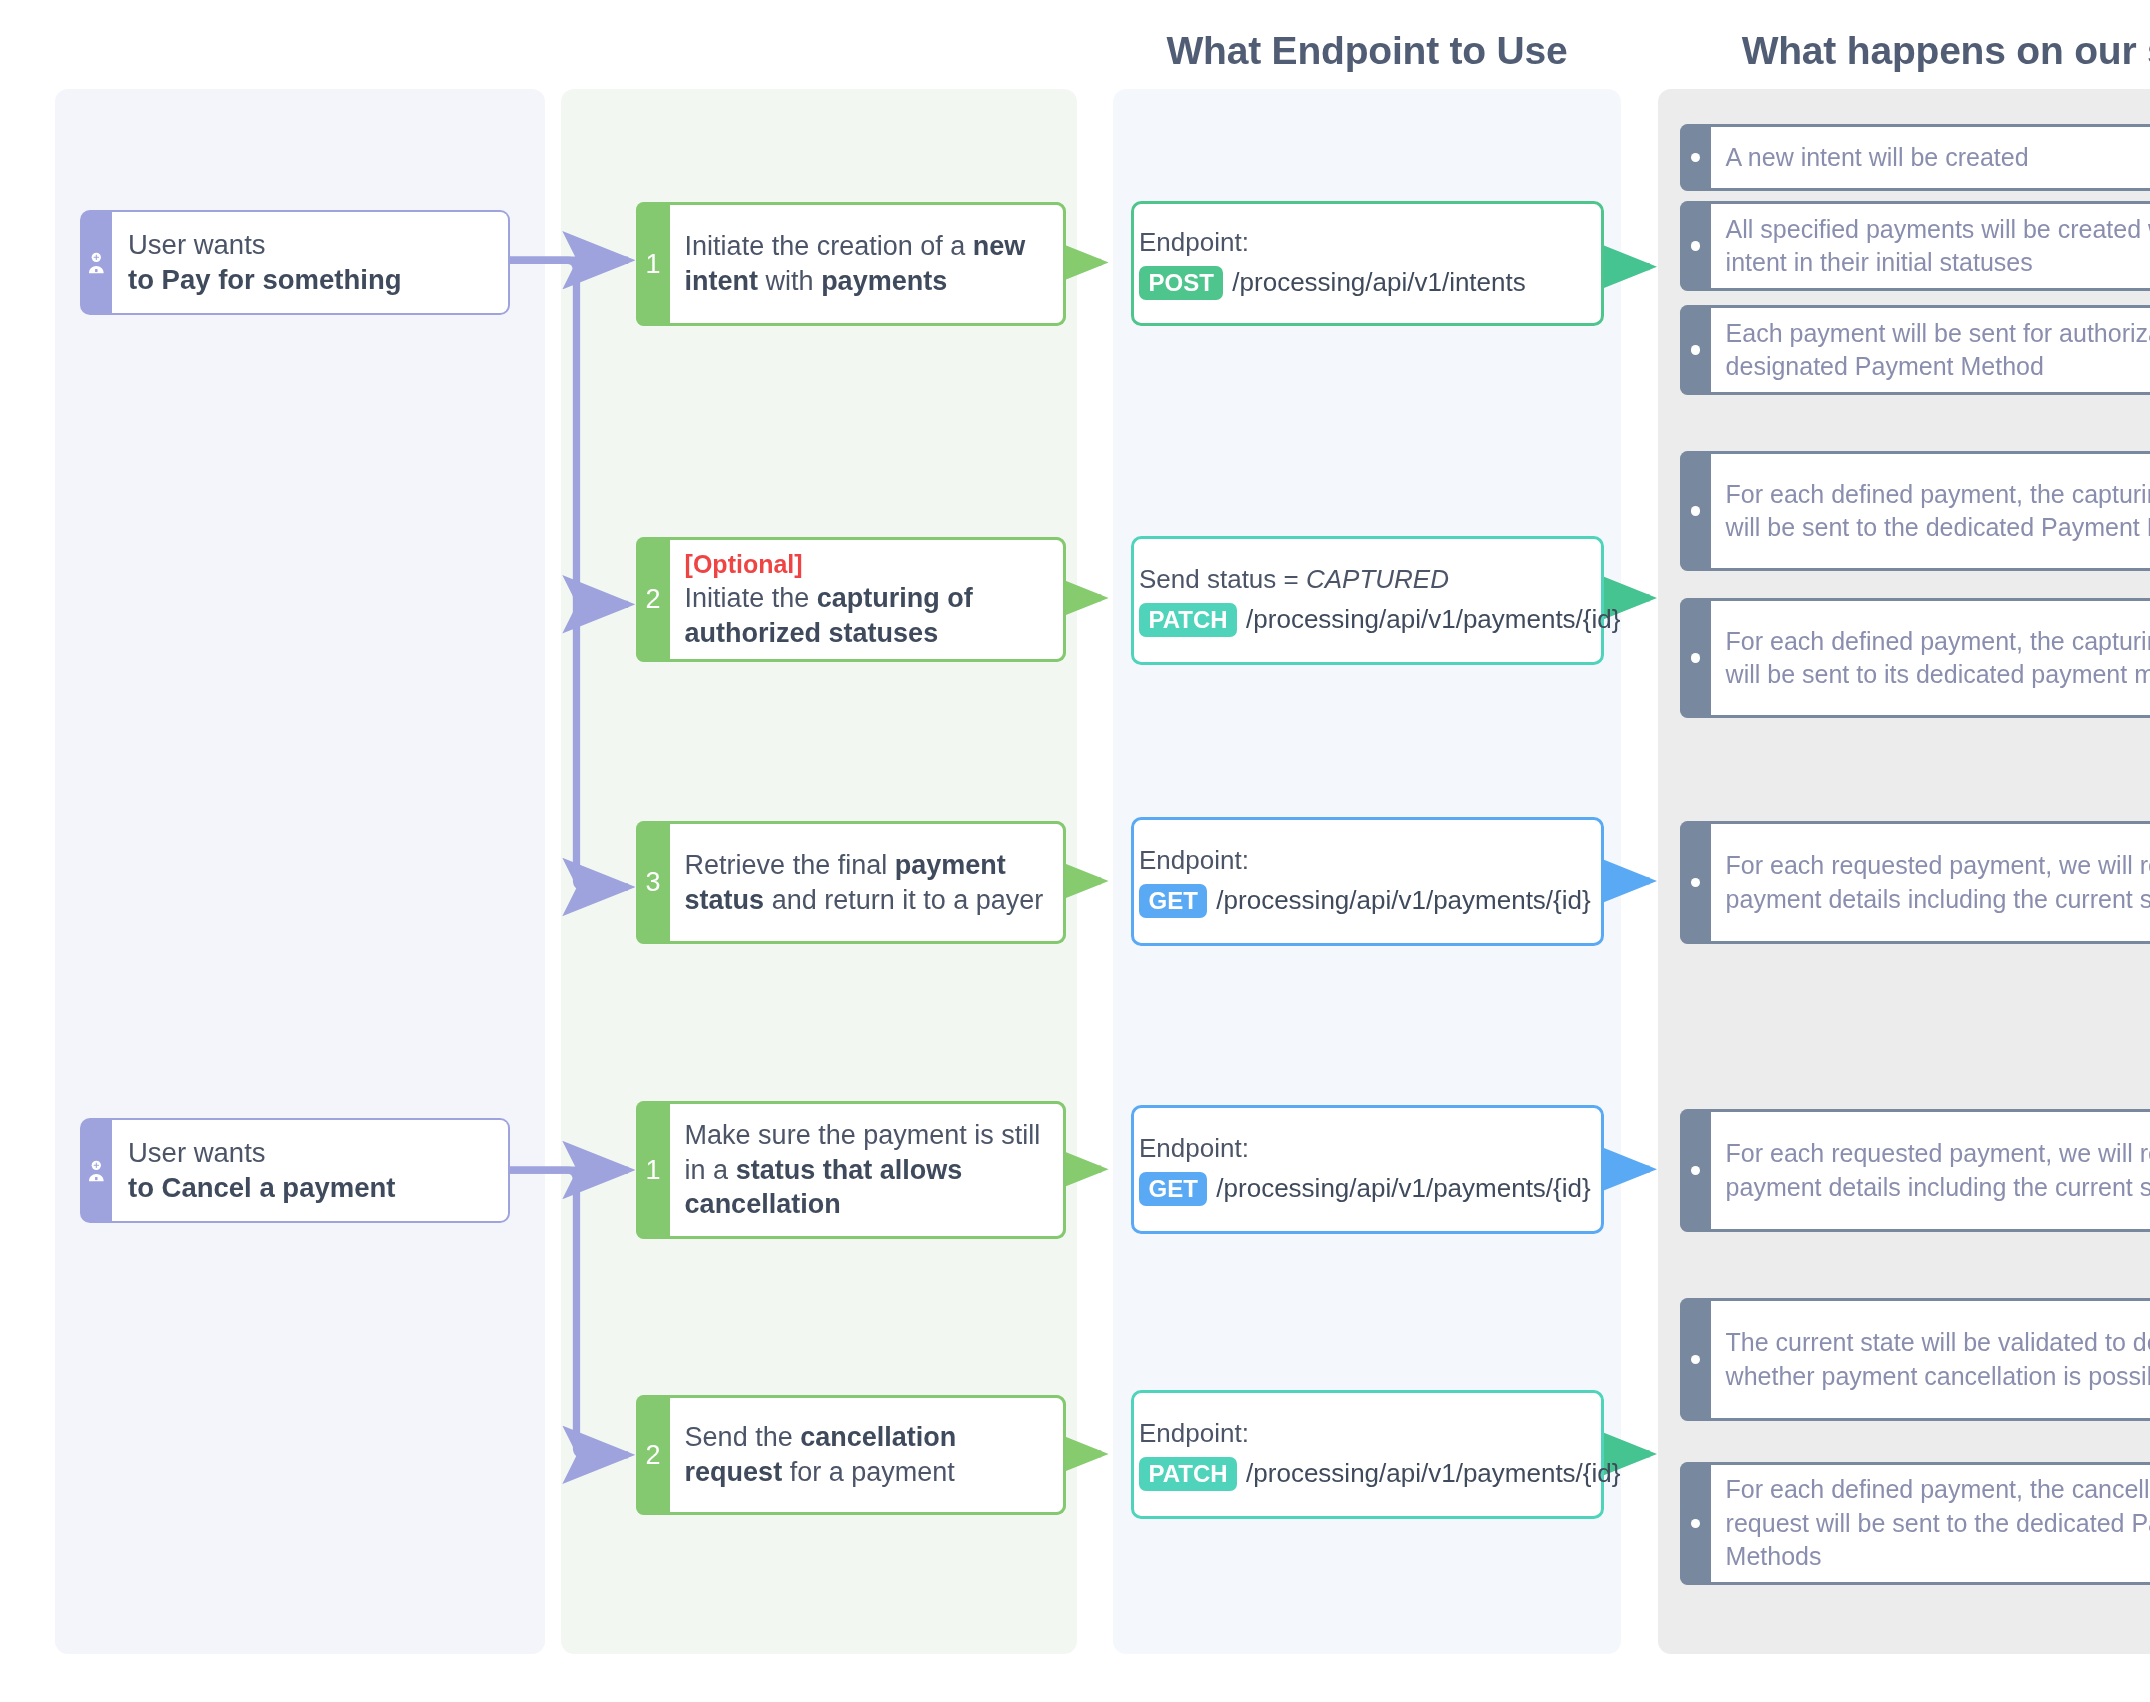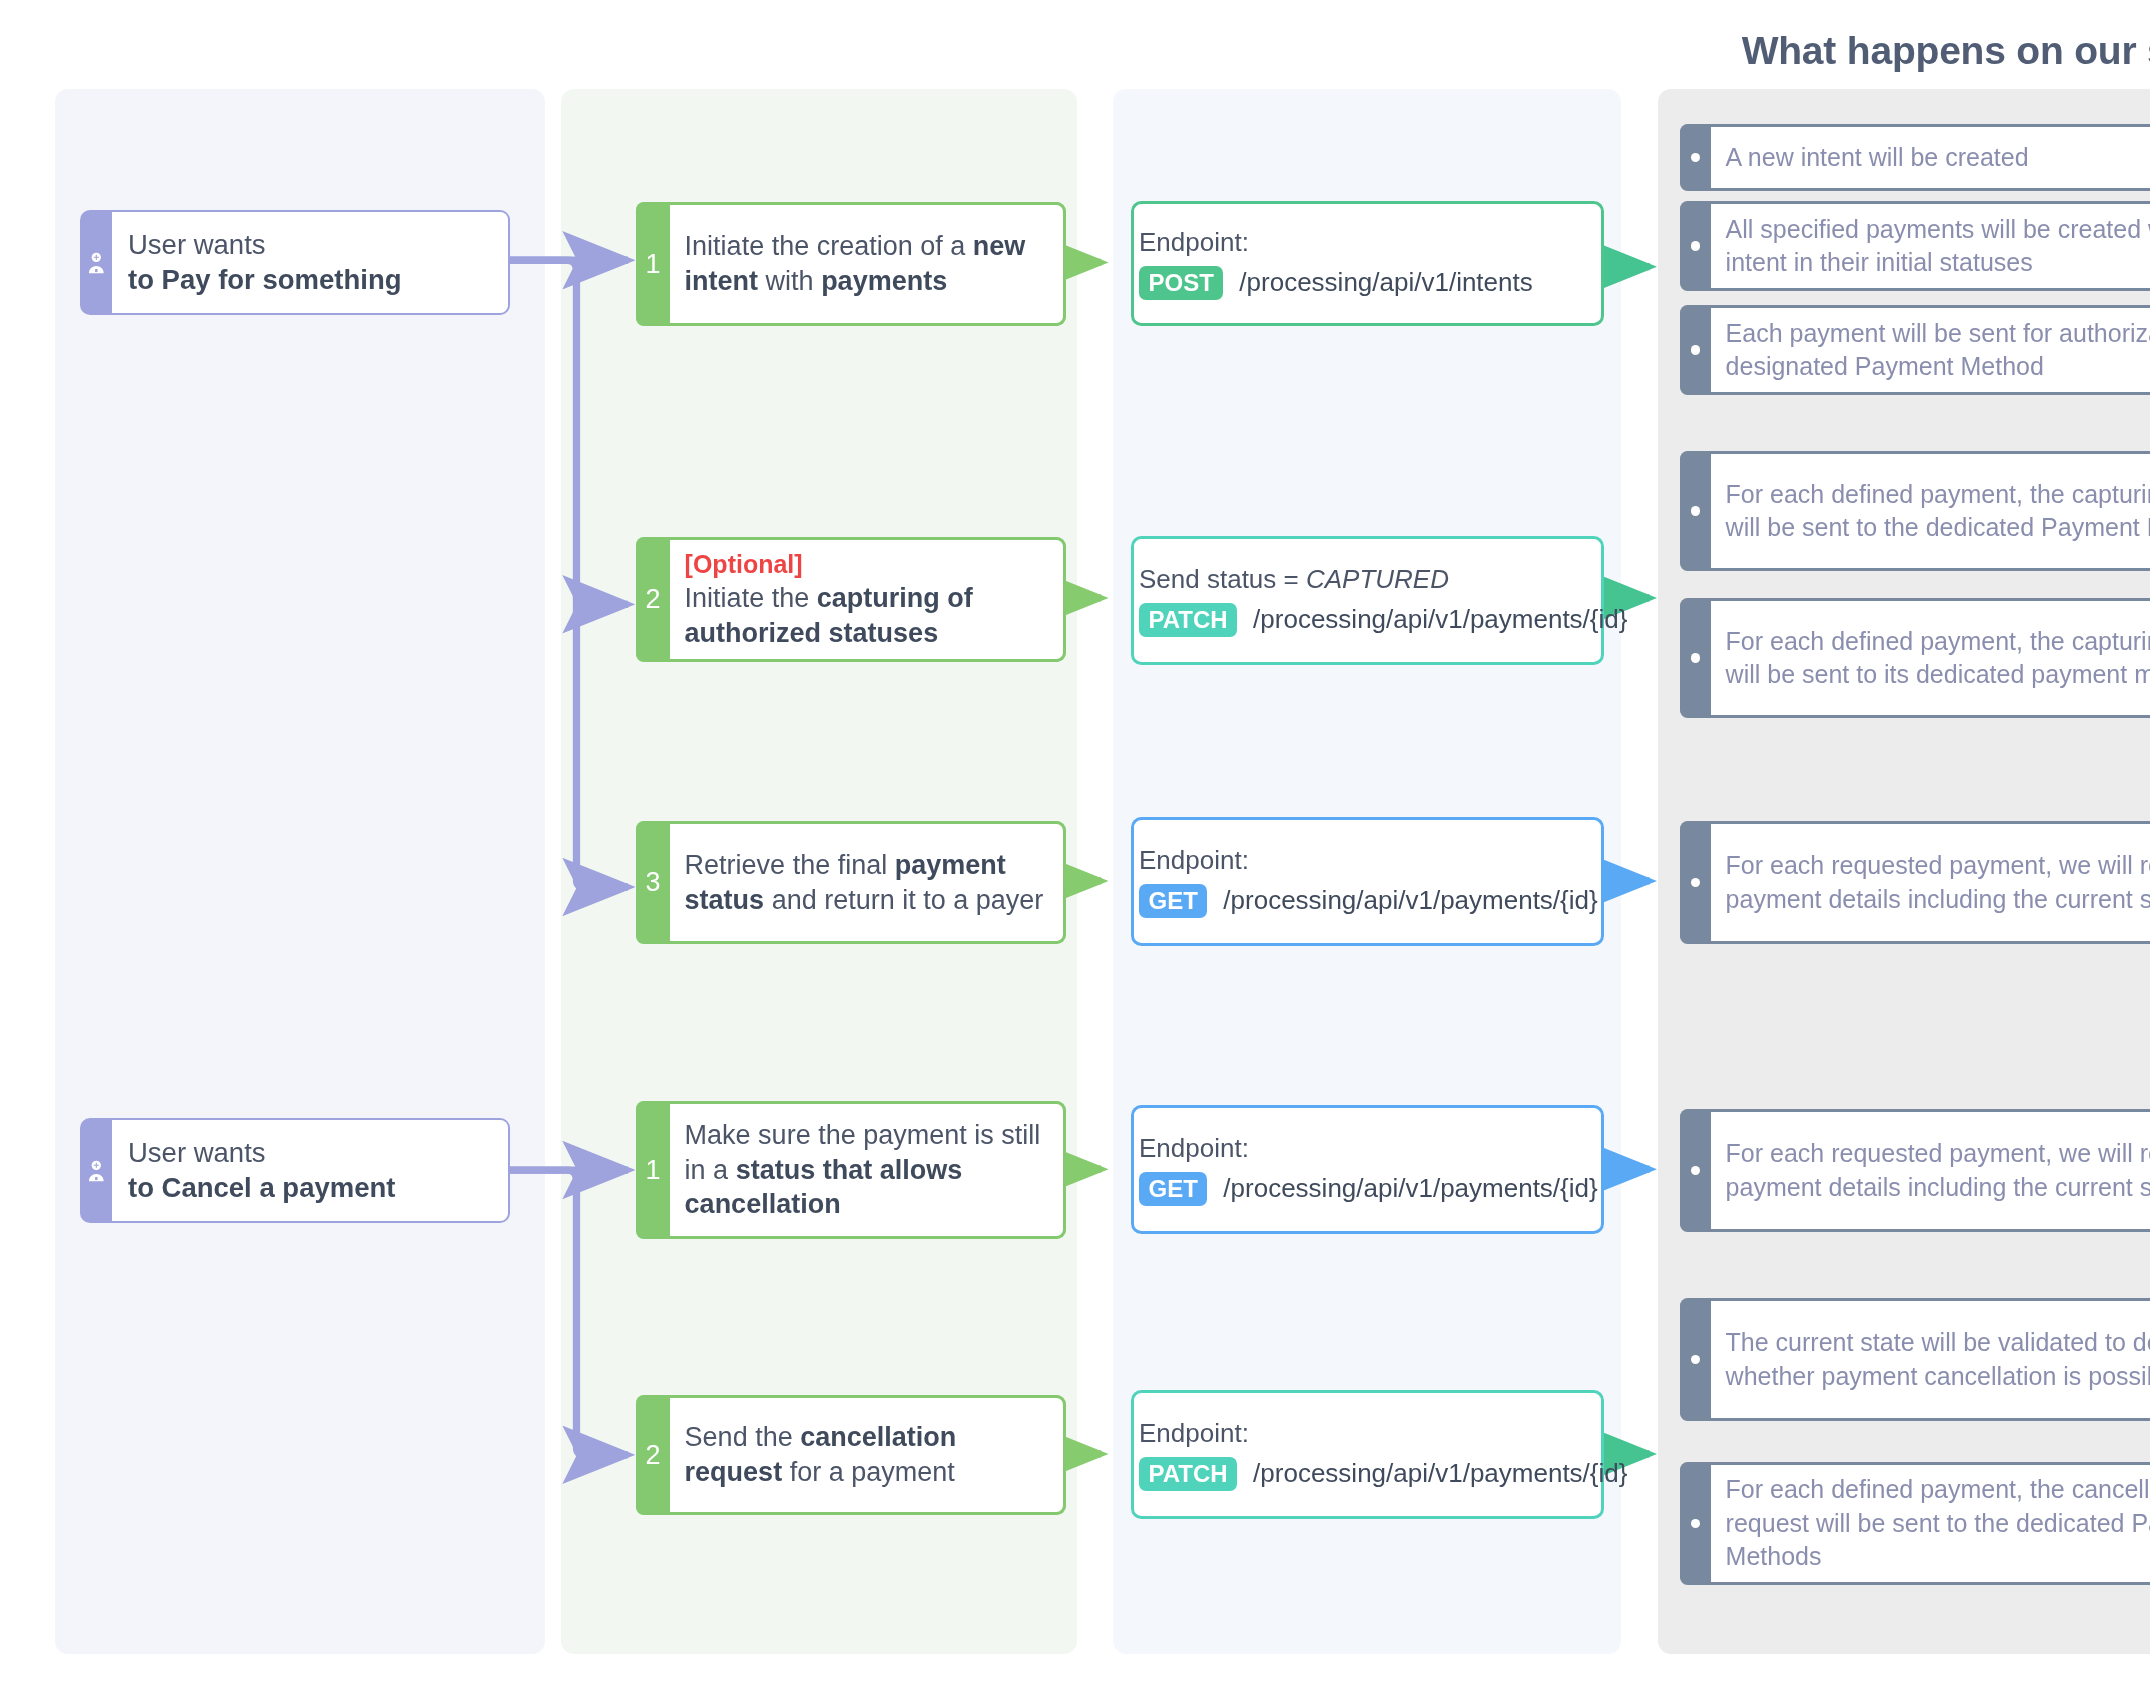--- a/index.html
+++ b/index.html
@@ -107,21 +107,21 @@
     justify-content: center;
     padding: 13px 5px;
   }
   .ep-card.post  { border: 3.4px solid #4ec58c; }
   .ep-card.patch { border: 3.4px solid #4fd3bb; }
   .ep-card.get   { border: 3.4px solid #5aa9f5; }
   .ep-label {
     font-size: 26px; color: #4c5568; margin-bottom: 7.7px; line-height:1.2;
   }
   .ep-label i { font-style: italic; }
-  .ep-row { display: flex; align-items: center; gap: 16px; }
+  .ep-row { display: flex; align-items: center; gap: 9px; }
   .method-chip {
     display: inline-flex; align-items: center; justify-content: center;
     color: #ffffff; font-weight: bold; font-size: 24px;
     padding: 5.2px 9.5px; border-radius: 6.9px; line-height: 1;
     flex: 0 0 auto;
   }
   .chip-post  { background: #4ec58c; }
   .chip-patch { background: #4fd3bb; }
   .chip-get   { background: #5aa9f5; }
   .ep-path {
@@ -160,20 +160,21 @@
 </head>
 <body>
 
 <div class="canvas">
 
   <div class="col-panel panel-needs" style="left:55px;  top:89px;  width:490px; height:1565px;"></div>
   <div class="col-panel panel-todo" style="left:561px; top:89px;  width:516px; height:1565px;"></div>
   <div class="col-panel panel-endpoint" style="left:1113px; top:89px;  width:508px; height:1565px;"></div>
   <div class="col-panel panel-side" style="left:1658px; top:89px;  width:650px; height:1565px;"></div>
 
+  <div class="col-header" style="left:1113px; top:29px; width:508px;">What Endpoint to Use</div>
   <div class="col-header" style="left:1658px; top:29px; width:650px;">What happens on our side</div>
 
   <svg class="conn" viewBox="0 0 5500 3959">
     <defs>
       <marker id="arrPurple" markerWidth="10" markerHeight="8" refX="9" refY="4" orient="auto" markerUnits="strokeWidth">
         <path d="M0,0 L10,4 L0,8 L2,4 Z" fill="#9ea2dd"></path>
       </marker>
       <marker id="arrGreen" markerWidth="10" markerHeight="8" refX="9" refY="4" orient="auto" markerUnits="strokeWidth">
         <path d="M0,0 L10,4 L0,8 L2,4 Z" fill="#86cb6e"></path>
       </marker>

